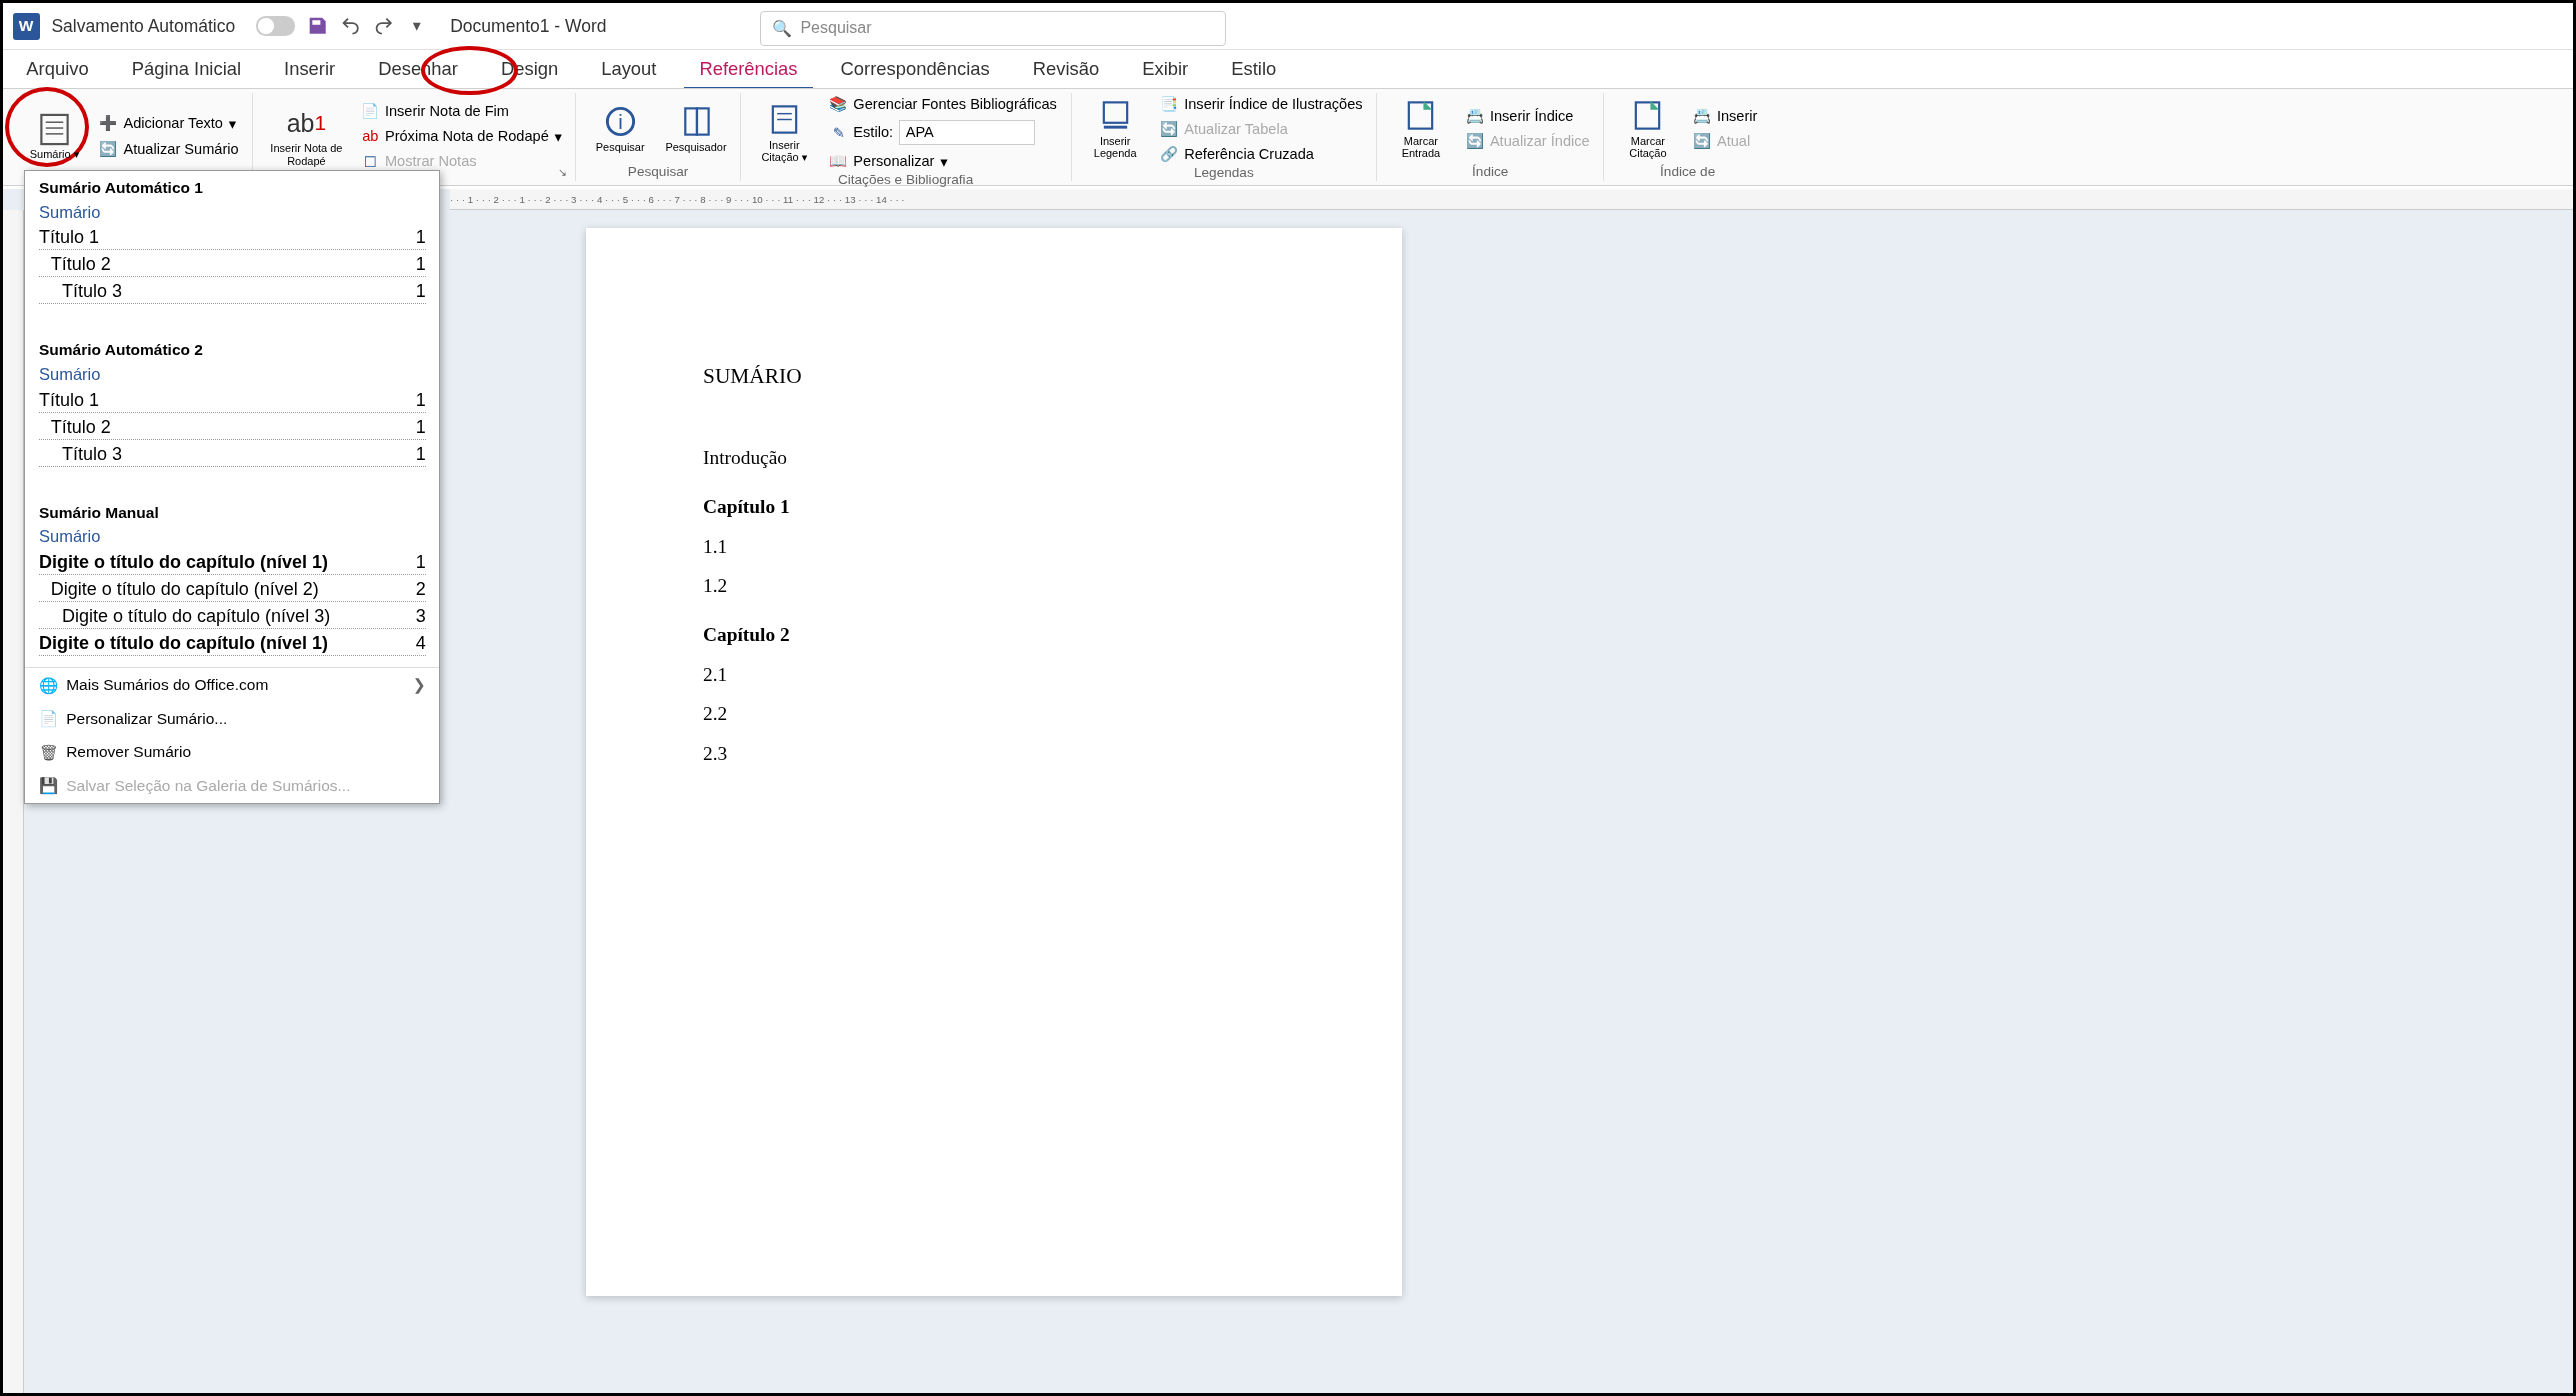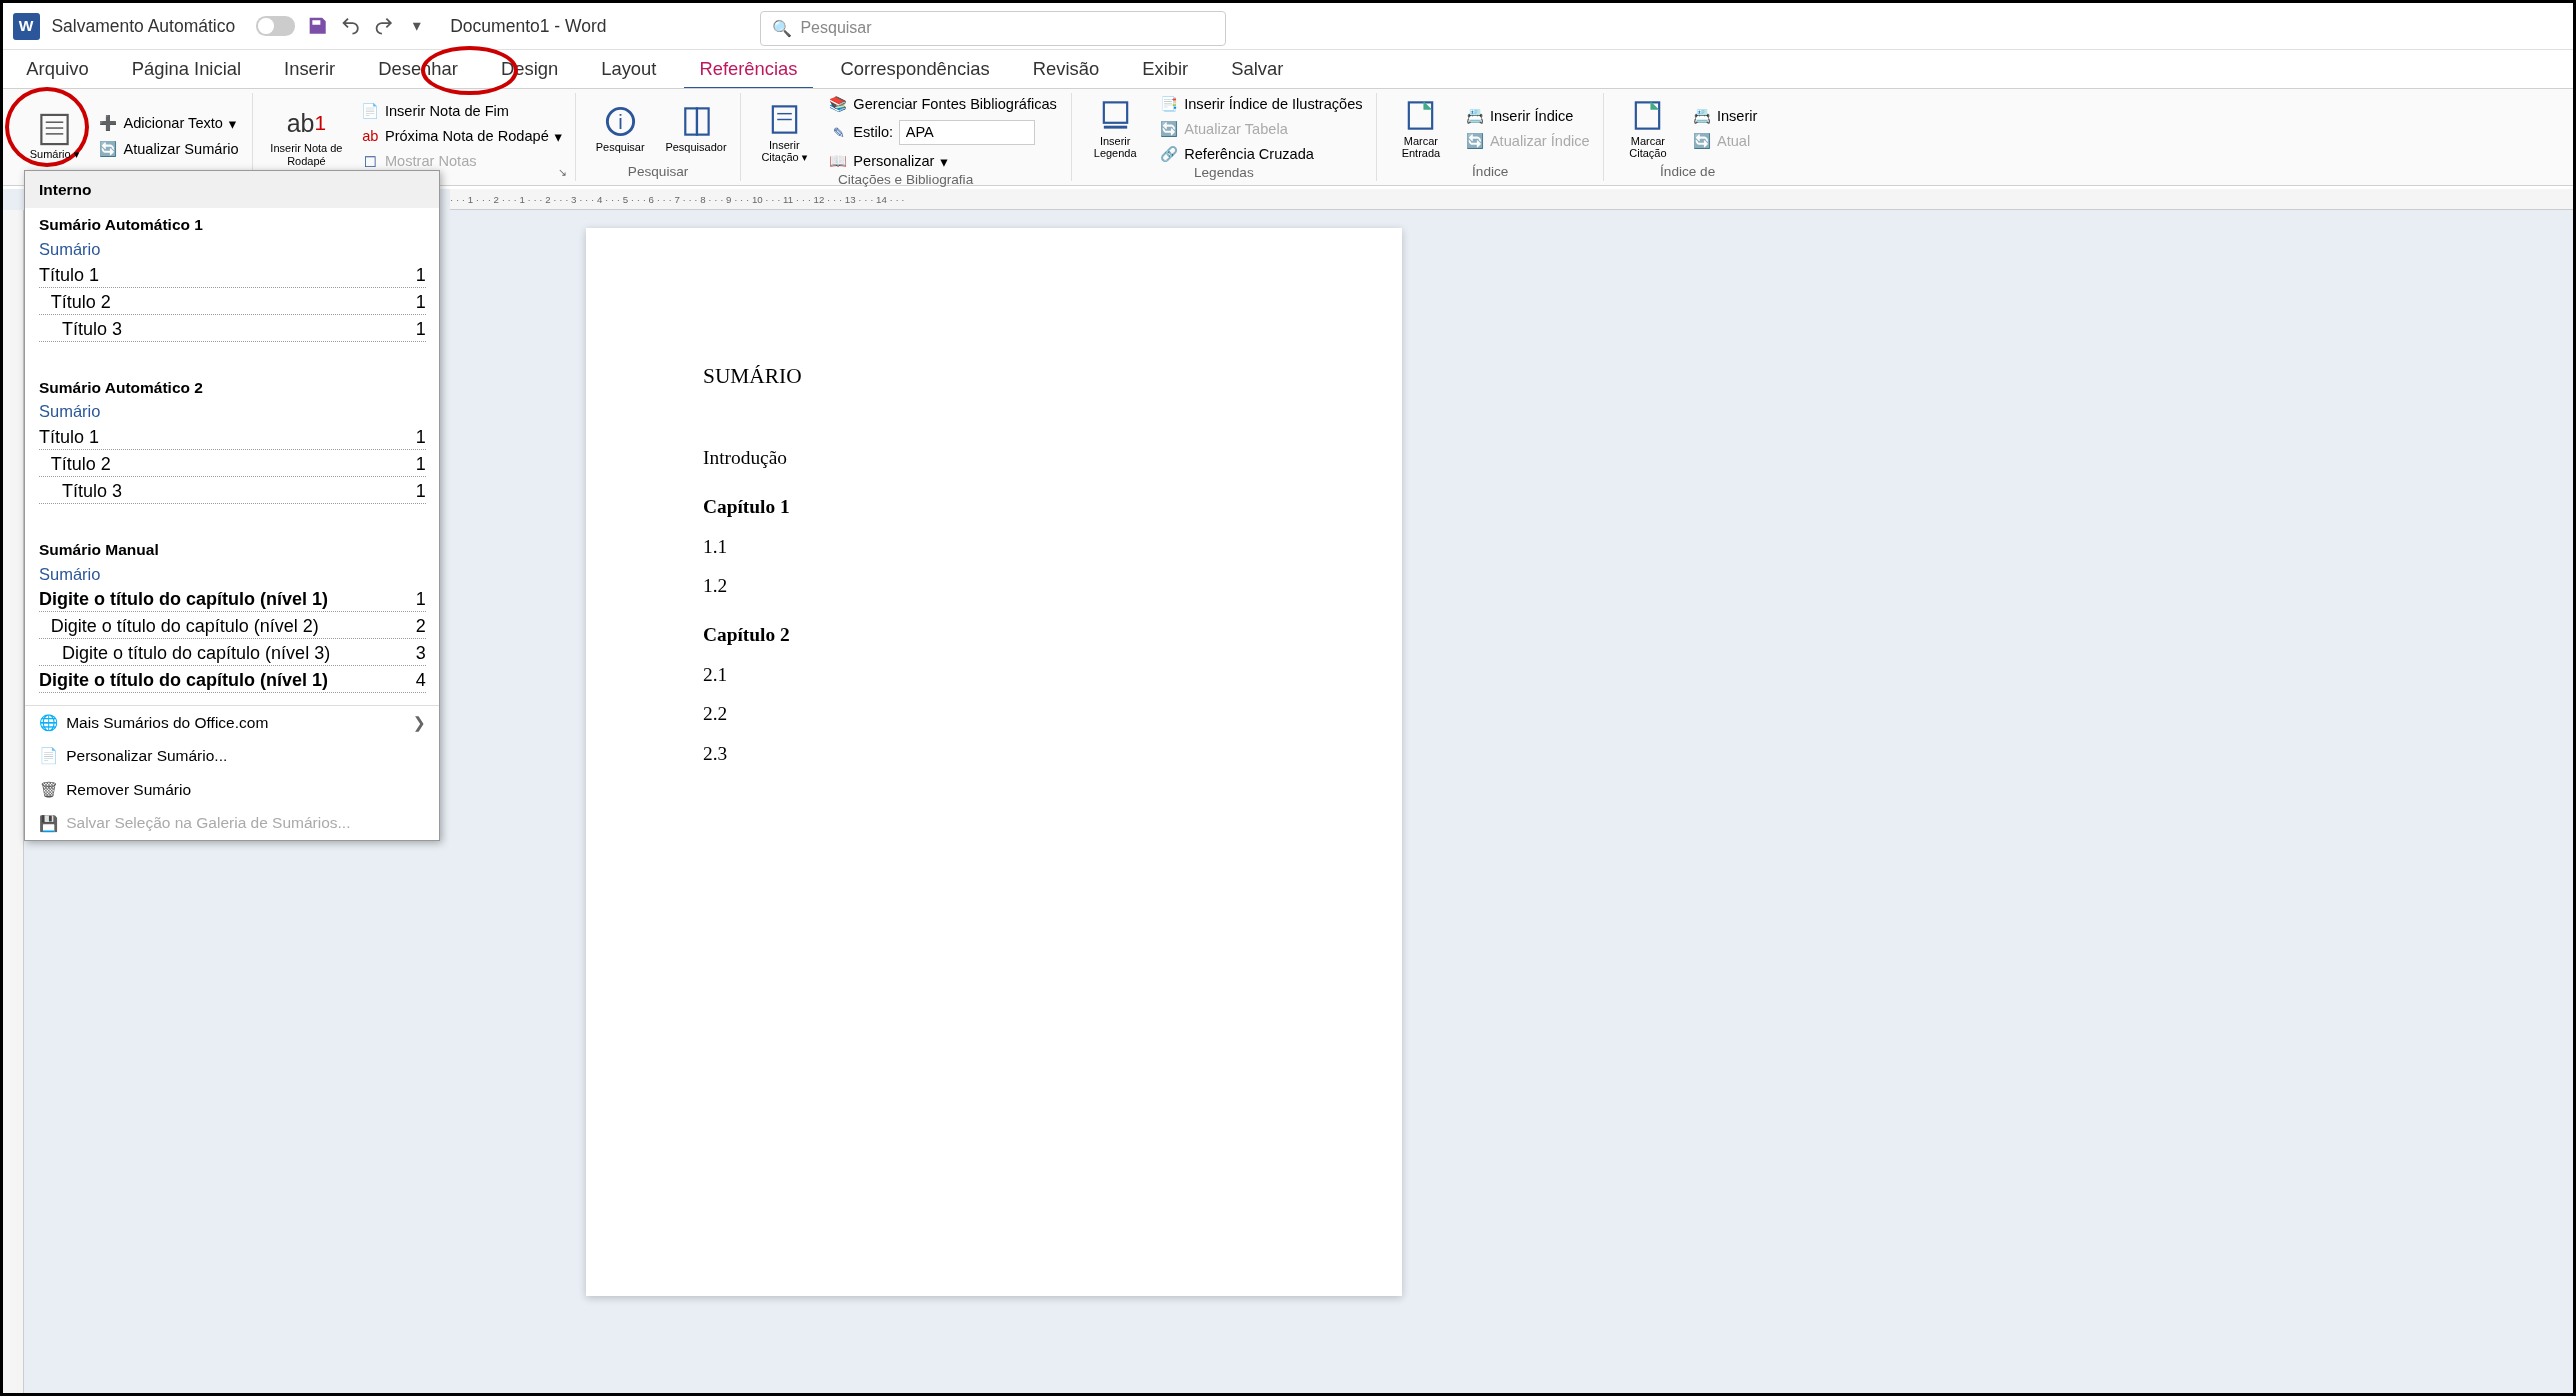--- a/index.html
+++ b/index.html
@@ -87,21 +87,21 @@
   <div class="tab">Arquivo</div>
   <div class="tab">Página Inicial</div>
   <div class="tab">Inserir</div>
   <div class="tab">Desenhar</div>
   <div class="tab">Design</div>
   <div class="tab">Layout</div>
   <div class="tab active">Referências</div>
   <div class="tab">Correspondências</div>
   <div class="tab">Revisão</div>
   <div class="tab">Exibir</div>
-  <div class="tab">Salvar</div>
+  <div class="tab">Estilo</div>
 </div>
 
 <div class="circle-red" style="top:43px;left:418px;width:97px;height:49px"></div>
 <div class="circle-red" style="top:84px;left:1.9px;width:84px;height:80px"></div>
 
 <div class="ribbon">
   <div class="ribbon-group">
     <div class="ribbon-group-content">
       <div class="big-btn">
         <div class="icon">
@@ -289,21 +289,20 @@
     <p>1.1</p>
     <p>1.2</p>
     <p class="chapter" style="font-weight:bold">Capítulo 2</p>
     <p>2.1</p>
     <p>2.2</p>
     <p>2.3</p>
   </div>
 </div>
 
 <div class="dropdown">
-  <div class="dd-header">Interno</div>
 
   <div class="dd-item">
     <div class="dd-title">Sumário Automático 1</div>
     <div class="dd-summary">Sumário</div>
     <div class="dd-line">
         <span>Título 1</span>
         <span>1</span>
       </div>
     <div class="dd-line l2">
         <span>Título 2</span>

